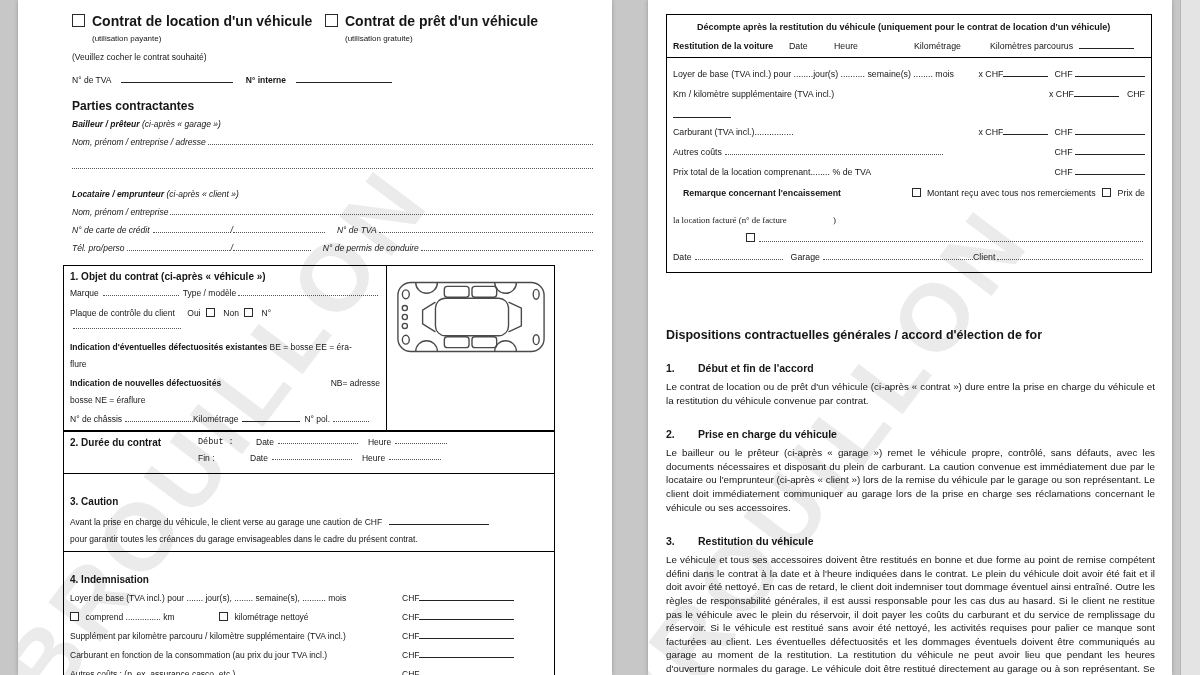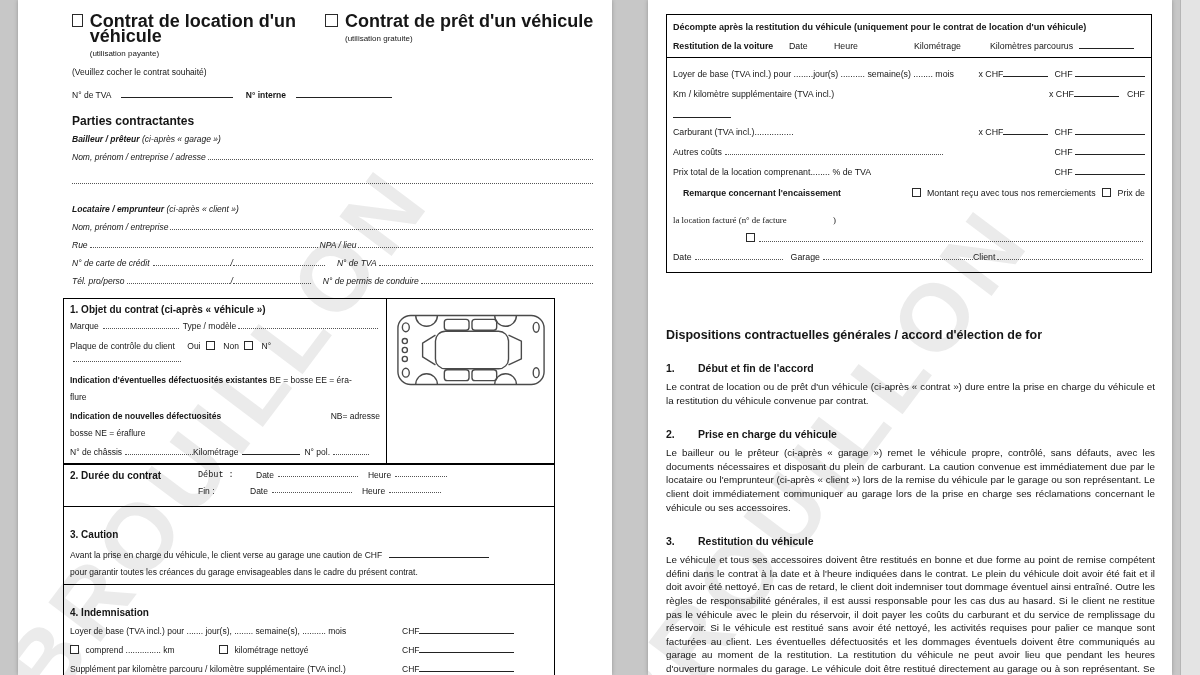--- a/index.html
+++ b/index.html
@@ -22,21 +22,21 @@
   .cb { display:inline-block; width:9px; height:9px; border:1.2px solid #2a2a2a; vertical-align:-1px; background:#fff; }
   .cb.lg { width:13px; height:13px; border-width:1.6px; vertical-align:-2px; }
   .ul { display:inline-block; border-bottom:1px solid #222; height:9px; }
   .dr { display:inline-block; border-bottom:1px dotted #555; height:8px; }
   .df { flex:1 1 auto; border-bottom:1px dotted #555; height:8px; margin:0 2px; min-width:8px; }
   .flex { display:flex; align-items:baseline; }
   .b { font-weight:bold; }
 
   .title-row { display:flex; gap:10px; margin-left:9px; }
   .tgroup { display:flex; gap:7px; }
-  .tgroup .t1 { font-size:18px; font-weight:bold; line-height:15px; }
+  .tgroup .t1 { font-size:14px; font-weight:bold; line-height:15px; }
   .tgroup .t2 { font-size:8px; margin-top:3px; }
   .note { margin:6px 0 0 9px; font-size:8.5px; }
   .tvaline { margin:10px 0 0 9px; }
   .parties-h { font-size:12px; font-weight:bold; margin:13px 0 0 9px; }
   .pline { margin:5px 0 0 9px;font-style:italic; }
 
   .bxs { width:492px; margin-top:11px; font-size:8.5px; }
   .bx { border:1.3px solid #000; margin-top:-1.3px; padding:21px 6px 5px; position:relative; }
   .bx .bt { font-weight:bold; font-size:10px; }
   .bx1 { display:flex; padding:0; }
@@ -48,21 +48,21 @@
   .b2 .col { flex:1; }
   .b2 .col > div { display:flex; margin-bottom:3px; }
   .b4row { display:flex; align-items:center; margin-top:6px; }
   .b4l { width:332px; }
   .chfg { margin-left:0; white-space:nowrap; }
 
   
   .rp { position:relative; padding:14px 17px 0 18px; font-size:8.8px; line-height:12px; }
   .dbox { border:1.6px solid #000; width:486px; }
   .dhead { padding:6px 6px 0; border-bottom:1.6px solid #000; }
-  .dhead .ht { font-weight:bold; font-size:9px; }
+  .dhead .ht { font-weight:bold; font-size:9px;margin-left:24px; }
   .restit { display:flex; align-items:baseline; margin:7px 0 5px; }
   .dbody { padding:2px 6px 0; }
   .drow { display:flex; align-items:baseline; margin-top:8px; }
   .rgt { margin-left:auto; white-space:nowrap; }
   .remark { margin-top:9px; }
   .remark .l1 { display:flex; align-items:center;padding-left:10px; }
   .dfoot { display:flex; align-items:baseline; margin:9px 0 9px; }
 
   .disp-h { font-size:12.5px; font-weight:bold; margin-top:56px; }
   .sec { margin-top:21px; }
@@ -118,26 +118,20 @@
     <div class="pline flex" style="margin-top:12px;">
       <span class="df" style="margin-left:0;"></span>
     </div>
 
     <div class="pline" style="margin-top:19px;">
       <span class="b">Locataire / emprunteur</span>
       <span>(ci-après « client »)</span>
     </div>
     <div class="pline flex">
       <span>Nom, prénom / entreprise</span>
-      <span class="df"></span>
-    </div>
-    <div class="pline flex">
-      <span>Rue</span>
-      <span class="dr" style="width:228px; margin:0 2px;"></span>
-      <span>NPA / lieu</span>
       <span class="df"></span>
     </div>
     <div class="pline flex">
       <span>N° de carte de crédit</span>
       <span class="dr" style="width:78px; margin-left:3px;"></span>
       <span>/</span>
       <span class="dr" style="width:92px;"></span>
       <span style="margin-left:12px;">N° de TVA</span>
       <span class="df"></span>
     </div>

